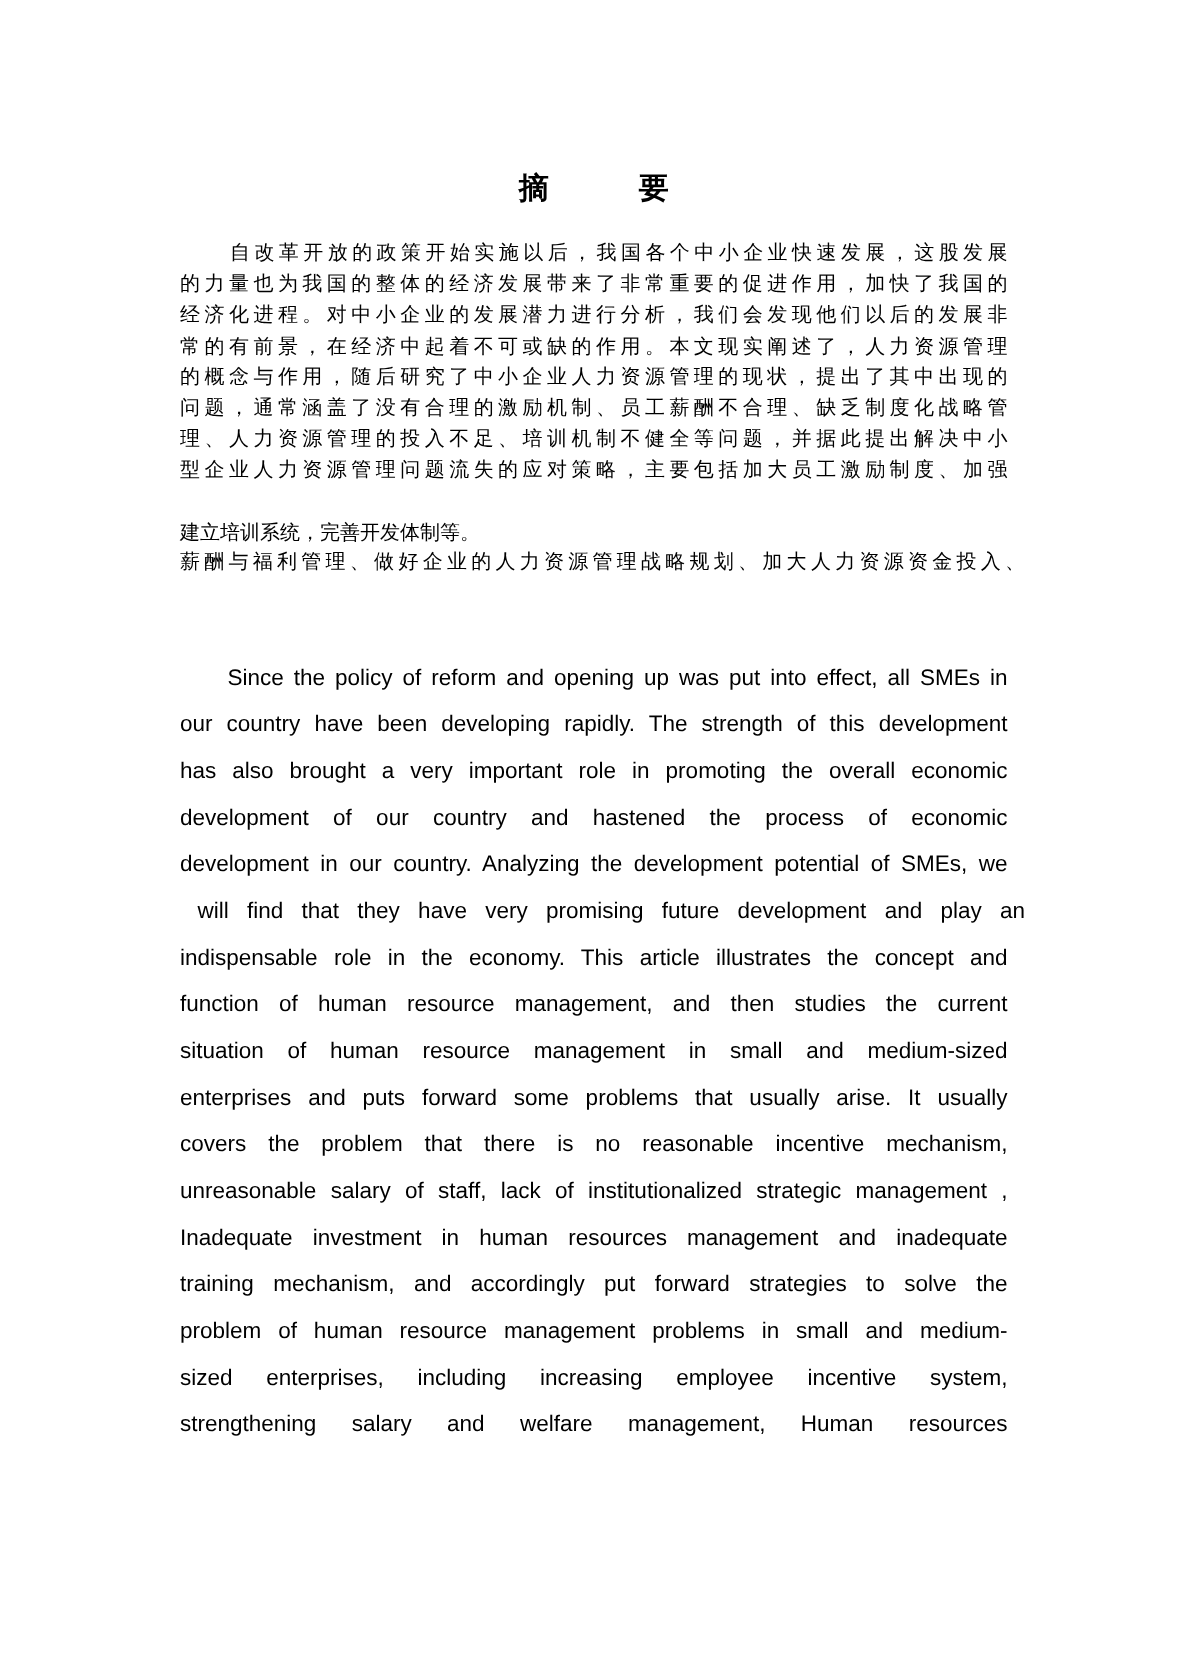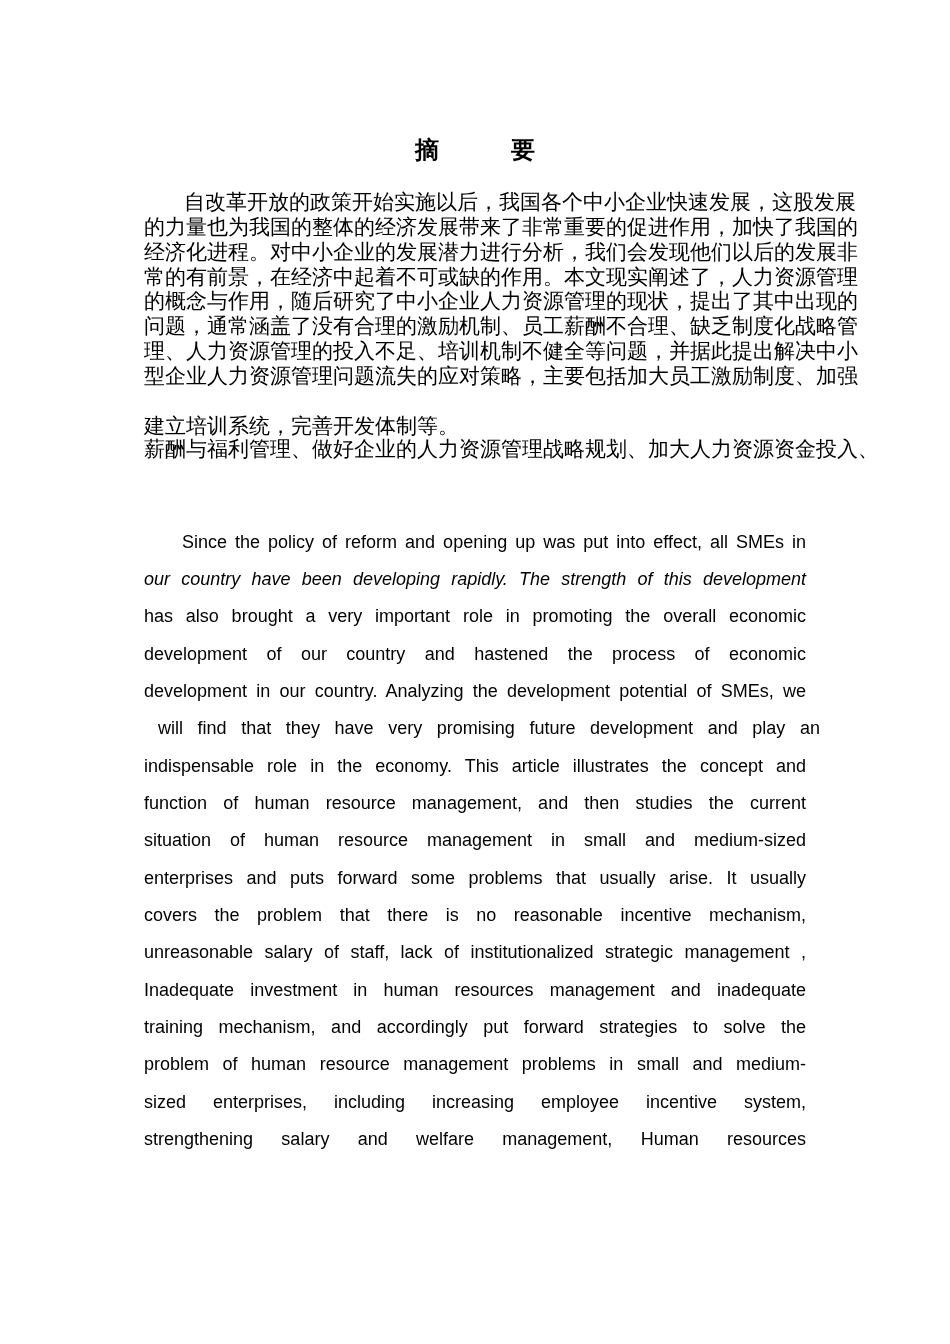--- a/index.html
+++ b/index.html
@@ -7,21 +7,21 @@
   .page { position: absolute; left: 0; top: 0; width: 950px; height: 1344px; background: #fff; }
   .title-cn {
     position: absolute; left: 0; width: 950px; top: 134px; text-align: center;
     font-family: "DejaVu Sans", sans-serif; font-weight: bold; font-size: 24px;
     letter-spacing: 0;
   }
   .title-cn span { display: inline-block; }
   .title-cn .gap { width: 72px; }
   .cn-line {
     position: absolute; left: 144px; width: 662px; height: 24px;
-    font-family: "DejaVu Serif", serif; font-size: 21px; line-height: 24px;
+    font-family: "DejaVu Serif", serif; font-size: 16px; line-height: 24px;
     text-align: justify; text-align-last: justify; white-space: nowrap; overflow: visible;
   }
   .cn-line.last { text-align-last: left; }
   .cn-line.indent { left: 184px; width: 622px; }
   .cn-line.over { width: 676px; margin-top: 48px; }
   .kw { position: absolute; left: 184px; top: 439px; font-size: 16.5px; line-height: 24px; white-space: nowrap; }
   .kw .label { font-family: "DejaVu Sans", sans-serif; }
   .kw .words { font-family: "DejaVu Serif", serif; }
   .title-en {
     position: absolute; left: 0; width: 950px; top: 468px; text-align: center;
@@ -53,21 +53,21 @@
     <div class="cn-line" style="top:339px;">理、人力资源管理的投入不足、培训机制不健全等问题，并据此提出解决中小</div>
     <div class="cn-line" style="top:364px;">型企业人力资源管理问题流失的应对策略，主要包括加大员工激励制度、加强</div>
     <div class="cn-line over" style="top:389px;">薪酬与福利管理、做好企业的人力资源管理战略规划、加大人力资源资金投入、</div>
     <div class="cn-line last" style="top:414px;">建立培训系统，完善开发体制等。</div>
   </div>
 
 
 
   <div>
     <div class="en-line indent" style="top:530px;">Since the policy of reform and opening up was put into effect, all SMEs in</div>
-    <div class="en-line" style="top:567px;font-style:italic;">our country have been developing rapidly. The strength of this development</div>
+    <div class="en-line" style="top:567px;">our country have been developing rapidly. The strength of this development</div>
     <div class="en-line" style="top:604px;">has also brought a very important role in promoting the overall economic</div>
     <div class="en-line" style="top:642px;">development of our country and hastened the process of economic</div>
     <div class="en-line" style="top:679px;">development in our country. Analyzing the development potential of SMEs, we</div>
     <div class="en-line" style="top:716px;margin-left:14px;">will find that they have very promising future development and play an</div>
     <div class="en-line" style="top:754px;">indispensable role in the economy. This article illustrates the concept and</div>
     <div class="en-line" style="top:791px;">function of human resource management, and then studies the current</div>
     <div class="en-line" style="top:828px;">situation of human resource management in small and medium-sized</div>
     <div class="en-line" style="top:866px;">enterprises and puts forward some problems that usually arise. It usually</div>
     <div class="en-line" style="top:903px;">covers the problem that there is no reasonable incentive mechanism,</div>
     <div class="en-line" style="top:940px;">unreasonable salary of staff, lack of institutionalized strategic management ,</div>

